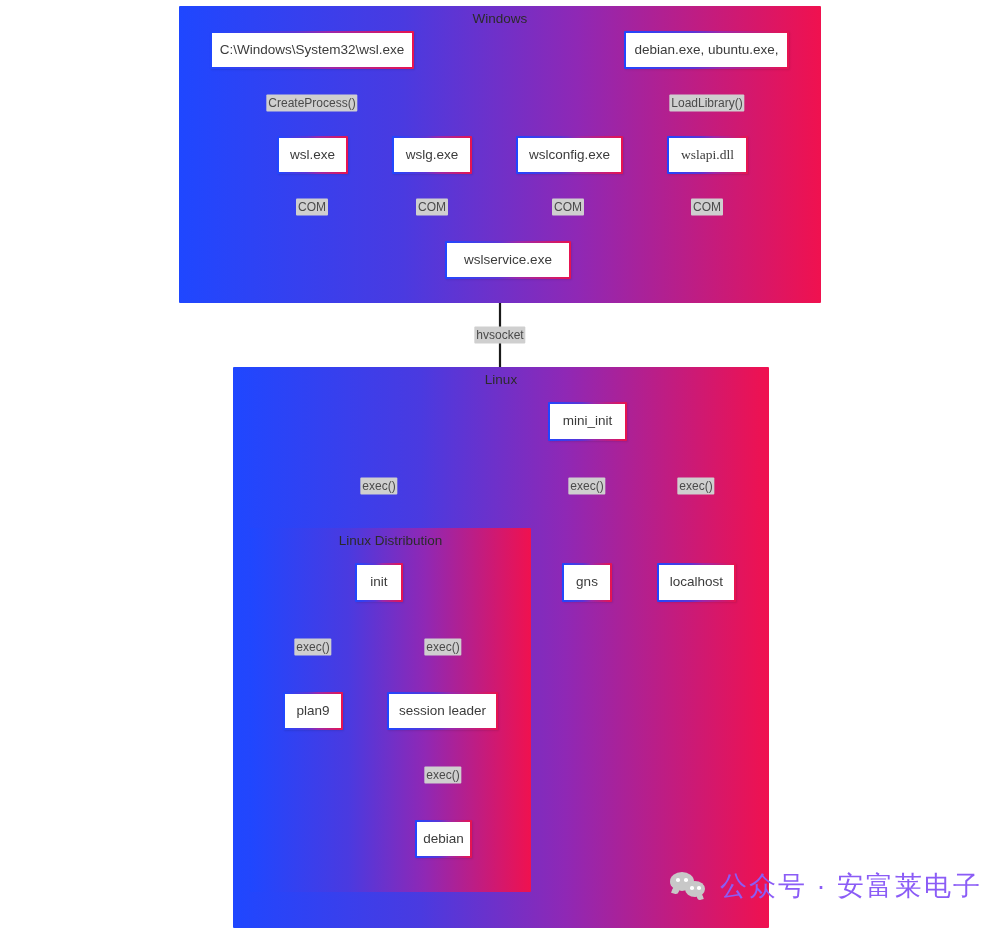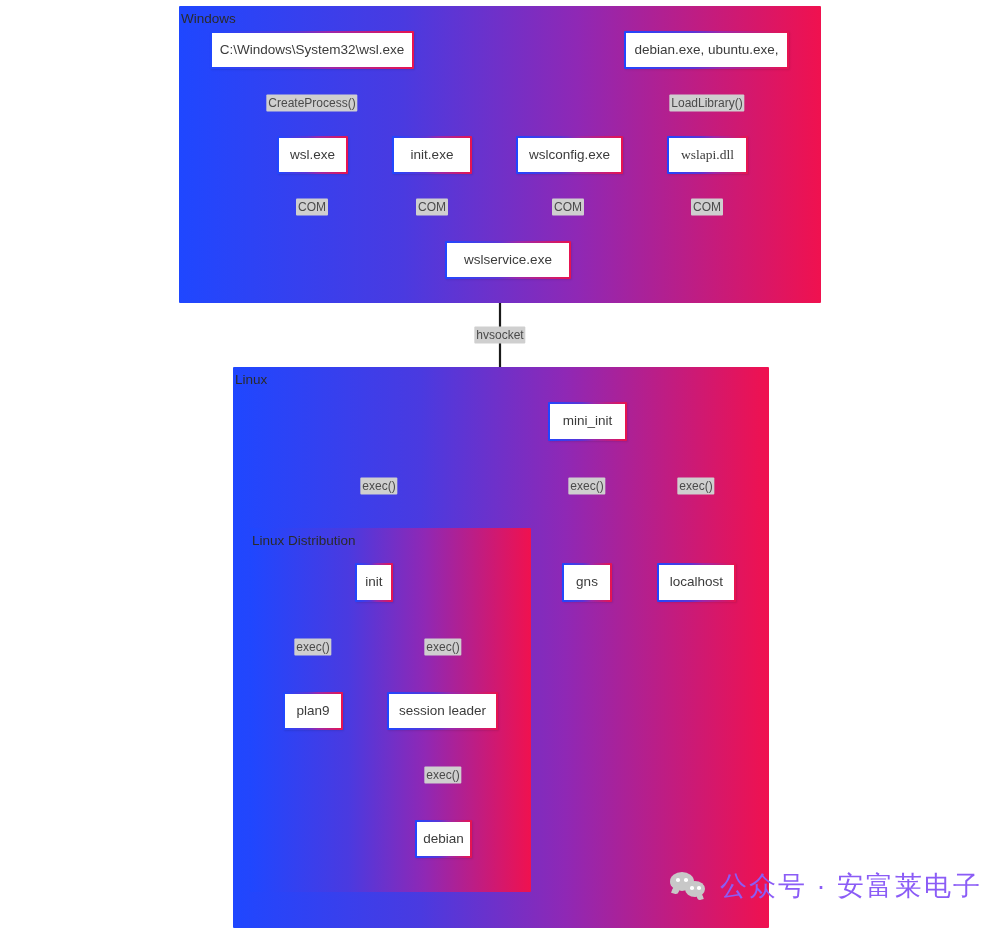--- a/index.html
+++ b/index.html
@@ -69,20 +69,21 @@
       linear-gradient(rgba(255,255,255,0), rgba(255,255,255,0)),
       linear-gradient(90deg, #1f47ff 0%, #4a3ae0 35%, #8f28b5 62%, #f0114f 100%);
     background-origin: border-box;
     background-clip: padding-box, border-box;
   }
   .group > .group-title {
     position: absolute;
     left: 0;
     right: 0;
     top: 3px;
+    text-align: center;
     color: #2b2b2b;
     font-size: 13.5px;
     background: transparent;
   }
 
   
   .edge-label {
     position: absolute;
     background: #cfcfcf;
     color: #4a4a4a;
@@ -193,21 +194,21 @@
 
   <div class="node" style="left:624px; top:31px; width:165px; height:38px;">
     <span>debian.exe, ubuntu.exe,</span>
   </div>
 
   <div class="node" style="left:277px; top:136px; width:71px; height:38px;">
     <span>wsl.exe</span>
   </div>
 
   <div class="node" style="left:392px; top:136px; width:80px; height:38px;">
-    <span>init.exe</span>
+    <span>wslg.exe</span>
   </div>
 
   <div class="node" style="left:516px; top:136px; width:107px; height:38px;">
     <span>wslconfig.exe</span>
   </div>
 
   <div class="node" style="left:667px; top:136px; width:81px; height:38px;font-family:Liberation Serif, serif;">
     <span>wslapi.dll</span>
   </div>
 
@@ -220,21 +221,21 @@
   </div>
 
   <div class="node" style="left:562px; top:563px; width:50px; height:39px;">
     <span>gns</span>
   </div>
 
   <div class="node" style="left:657px; top:563px; width:79px; height:39px;">
     <span>localhost</span>
   </div>
 
-  <div class="node" style="left:355px; top:563px; width:38px; height:39px;">
+  <div class="node" style="left:355px; top:563px; width:48px; height:39px;">
     <span>init</span>
   </div>
 
   <div class="node" style="left:283px; top:692px; width:60px; height:38px;">
     <span>plan9</span>
   </div>
 
   <div class="node" style="left:387px; top:692px; width:111px; height:38px;">
     <span>session leader</span>
   </div>

